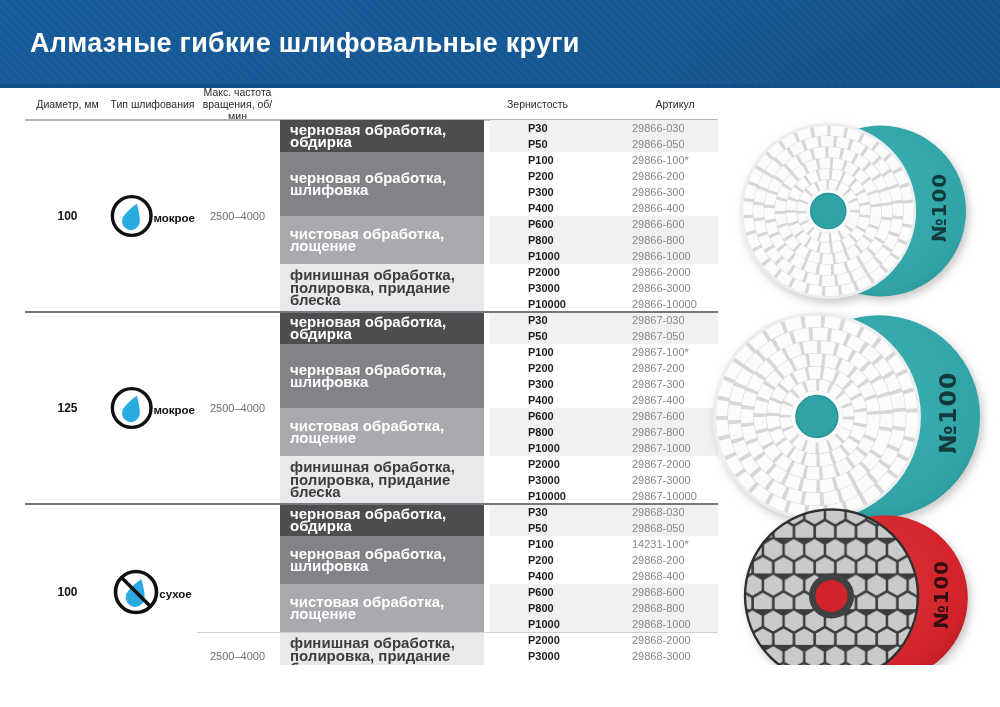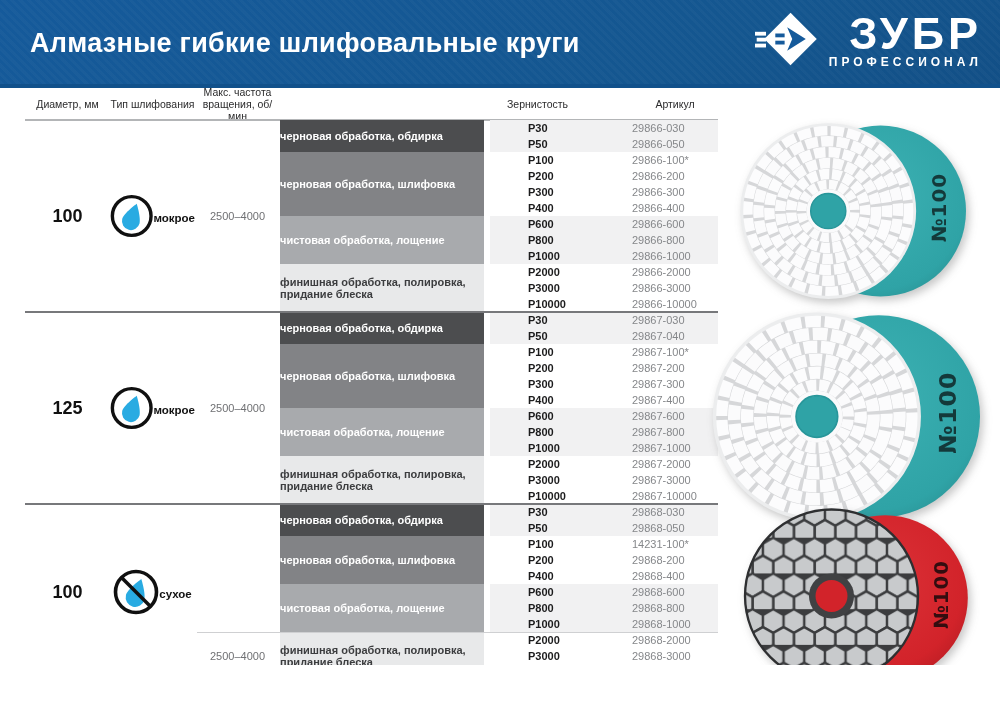--- a/index.html
+++ b/index.html
@@ -35,28 +35,28 @@
   .th-proc{left:285px;width:200px;justify-content:flex-start;text-align:left;}
   .th-grit{left:490px;width:95px;}
   .th-art{left:630px;width:90px;justify-content:flex-start;text-align:left;}
   .thead-line{position:absolute;left:25px;top:119px;width:693px;height:2px;background:#B3B5B7;}
   .table-bottom-line{position:absolute;left:25px;top:680px;width:693px;height:1px;background:#D9DADB;}
 
   
   .table-group{position:absolute;left:25px;width:693px;}
   .gsep{position:absolute;left:0;top:-1px;width:100%;height:2px;background:#77787B;z-index:3;}
   .cell{position:absolute;display:flex;align-items:center;justify-content:center;}
-  .diam{left:0;top:0;bottom:0;width:85px;font-weight:bold;font-size:18px;color:#111;}
+  .diam{left:0;top:0;bottom:0;width:85px;font-weight:bold;font-size:12px;color:#111;}
   .typ{left:85px;top:0;bottom:0;width:85px;flex-direction:row;}
   .typ svg{width:46px;height:46px;}
   .typlabel{font-weight:bold;font-size:11.5px;color:#111;margin-top:3px;}
   .rpm{left:170px;width:85px;font-size:11px;color:var(--rpm-gray,#6F7073);}
   .rpmdiv{position:absolute;left:172px;right:0;height:1px;background:#CFD0D2;z-index:2;}
   .band{position:absolute;left:255px;width:204px;display:flex;align-items:center;}
-  .bandlabel{padding-right:8px;font-size:11px;line-height:12.5px;color:#fff;}
+  .bandlabel{padding-left:10px;padding-right:8px;font-size:15px;line-height:12.5px;color:#fff;}
   .band.dark{background:var(--band-dark,#4C4D4F);}
   .band.medium{background:var(--band-medium,#828386);}
   .band.light{background:var(--band-light,#A8AAAD);}
   .band.lighter{background:var(--band-lighter,#E8E9EA);}
   .band.lighter .bandlabel{color:#3C3D3F;font-weight:bold;}
   .band.dark .bandlabel,.band.medium .bandlabel,.band.light .bandlabel{font-weight:bold;}
   .gritarea{position:absolute;left:465px;width:228px;background:#fff;}
   .gritarea.zebra{background:var(--zebra-bg,#F1F1F2);}
   .gritrow{position:relative;height:16px;line-height:16px;font-size:11px;}
   .grit{position:absolute;left:38px;font-weight:bold;color:#1c1c1d;}
@@ -74,35 +74,20 @@
   .footer .sep{margin:0 6px;color:#808285;}
   .footer-url{color:#58595B;text-decoration:none;}
 </style>
 </head>
 <body>
 
 <div class="page">
 
   <header class="banner">
     <h1 class="page-title">Алмазные гибкие шлифовальные круги</h1>
-    <div class="logo">
-      <svg class="logo-emblem" viewBox="0 0 78 70">
-        <rect x="0" y="26.5" width="13" height="4.5" fill="#fff"></rect>
-        <rect x="2" y="33.5" width="11" height="4.5" fill="#fff"></rect>
-        <rect x="0" y="40.5" width="13" height="4.5" fill="#fff"></rect>
-        <polygon points="42,4 73,35 42,66 11,35" fill="#fff"></polygon>
-        <rect x="24" y="28.5" width="11" height="4.5" style="fill:var(--banner-blue)"></rect>
-        <rect x="24" y="37" width="11" height="4.5" style="fill:var(--banner-blue)"></rect>
-        <polygon points="38,21 60,35 38,49 44,35" style="fill:var(--banner-blue)"></polygon>
-      </svg>
-      <div class="logo-text">
-        <div class="brand-name">ЗУБР</div>
-        <div class="brand-sub">ПРОФЕССИОНАЛ</div>
-      </div>
-    </div>
   </header>
 
   <div class="thead">
     <div class="th th-diam">Диаметр, мм</div>
     <div class="th th-type">Тип шлифования</div>
     <div class="th th-rpm">Макс. частота вращения, об/мин</div>
     <div class="th th-art">Артикул</div>
     <div class="th th-grit">Зернистость</div>
   </div>
   <div class="thead-line"></div>
@@ -201,21 +186,21 @@
         <div class="band dark" style="top: 0px; height: 32px;">
           <div class="bandlabel">черновая обработка, обдирка</div>
         </div>
         <div class="gritarea zebra" style="top: 0px; height: 32px;">
           <div class="gritrow">
             <span class="grit">P30</span>
             <span class="art">29867-030</span>
           </div>
           <div class="gritrow">
             <span class="grit">P50</span>
-            <span class="art">29867-040</span>
+            <span class="art">29867-050</span>
           </div>
         </div>
         <div class="band medium" style="top: 32px; height: 64px;">
           <div class="bandlabel">черновая обработка, шлифовка</div>
         </div>
         <div class="gritarea" style="top: 32px; height: 64px;">
           <div class="gritrow">
             <span class="grit">P100</span>
             <span class="art">29867-100*</span>
           </div>

